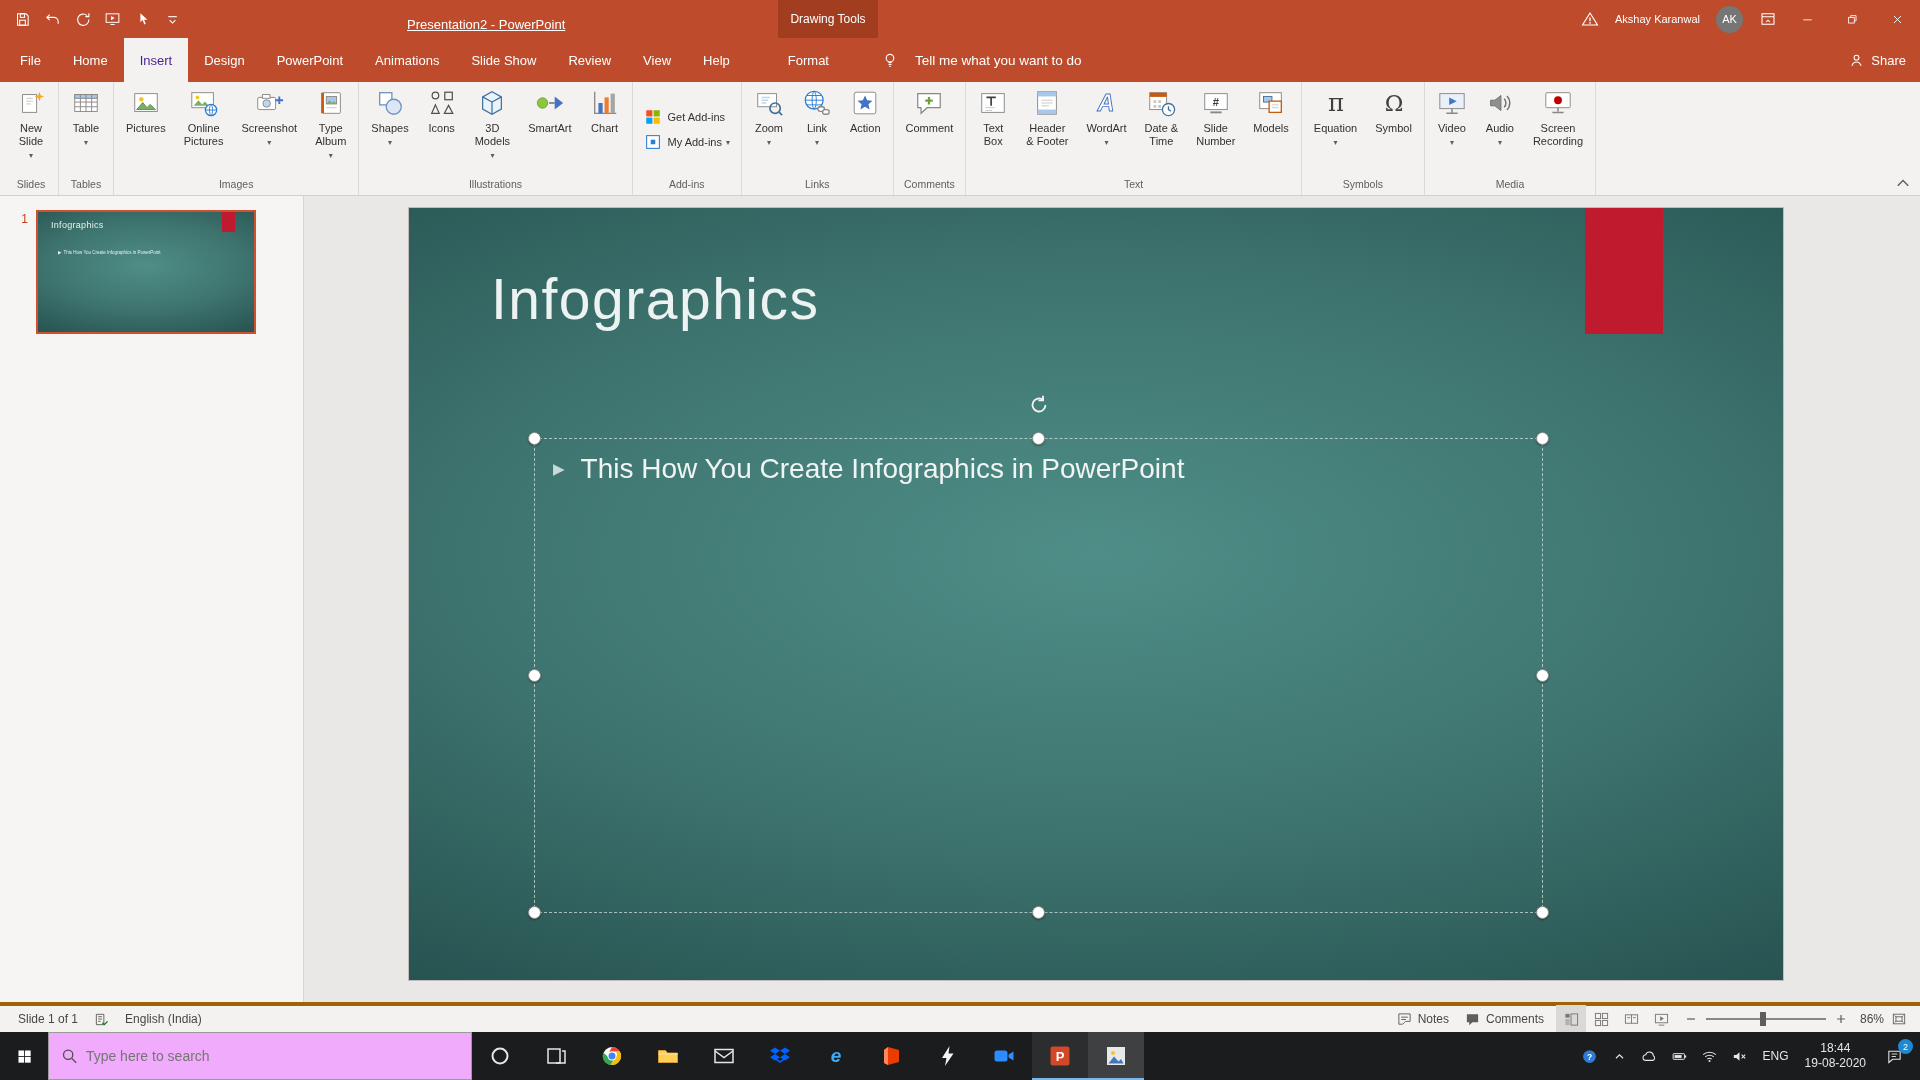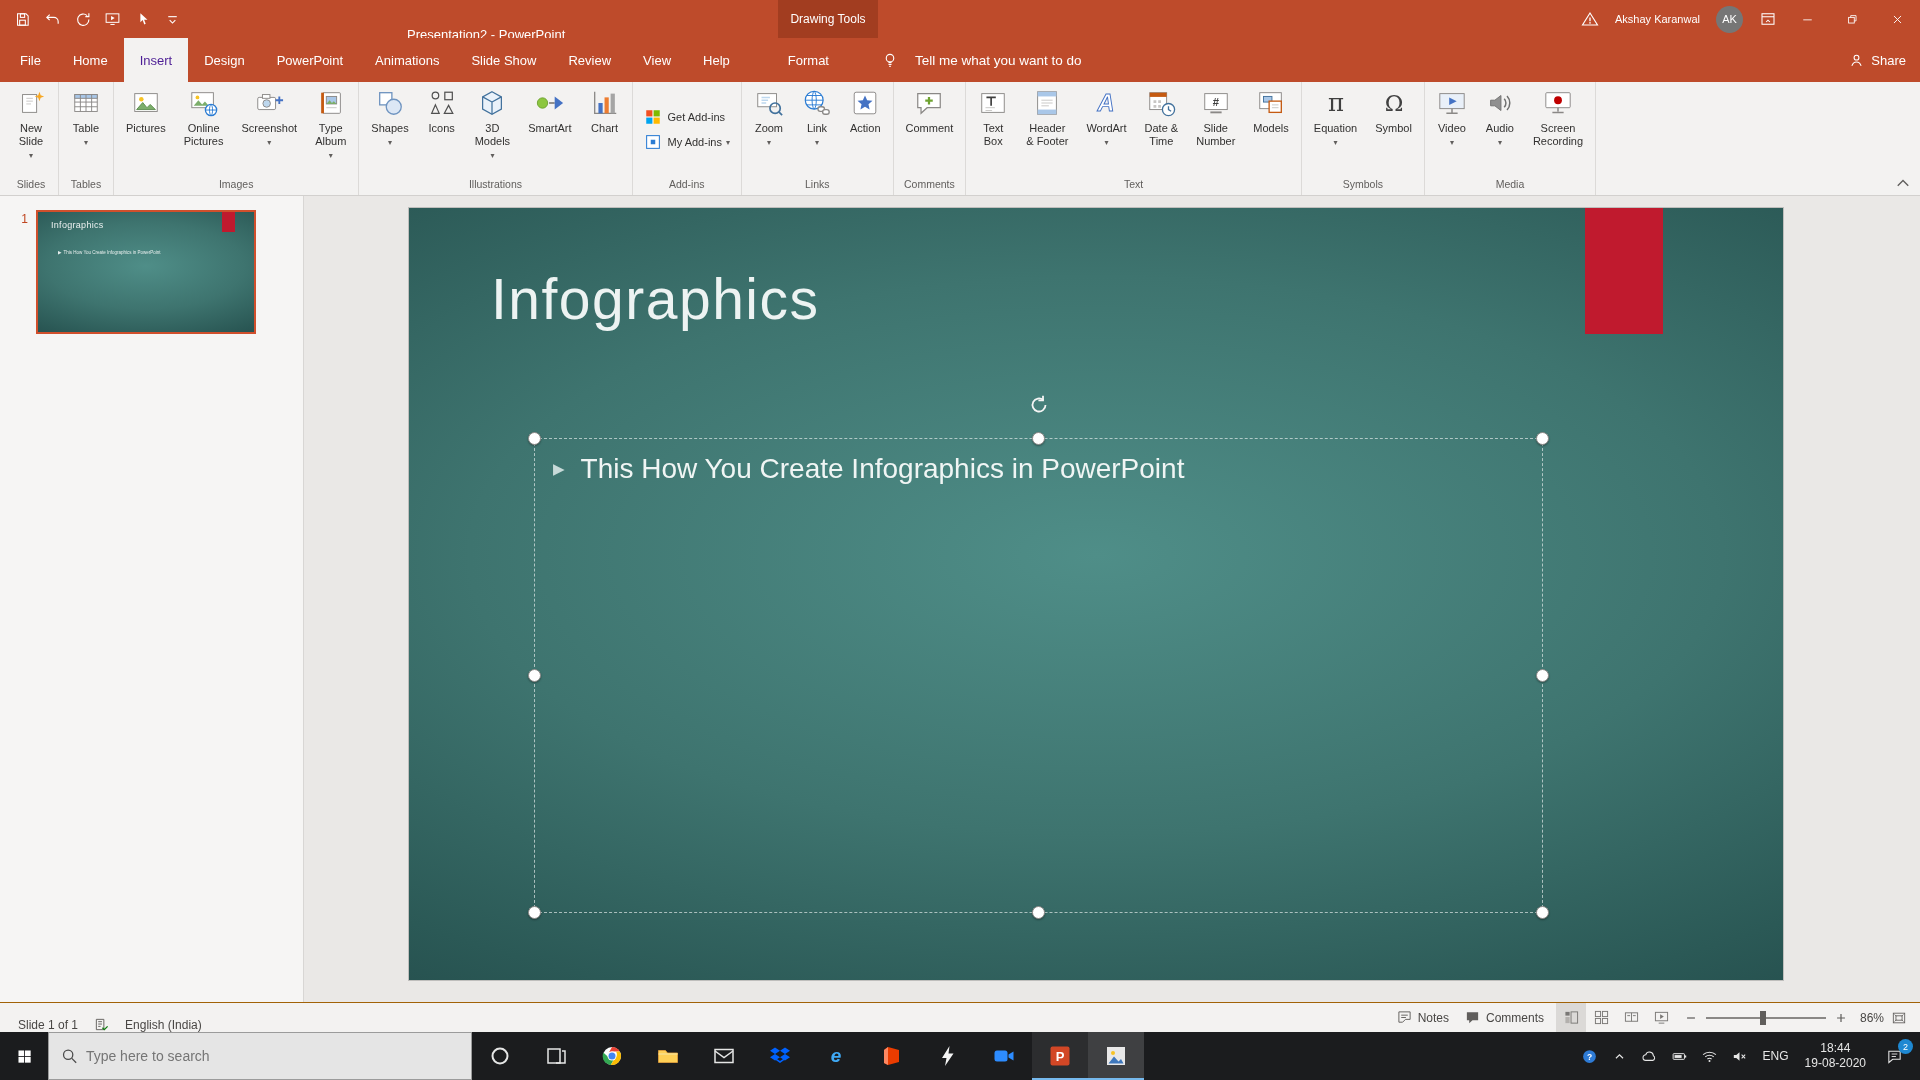--- a/index.html
+++ b/index.html
@@ -4,21 +4,21 @@
 <style>
   * { box-sizing:border-box; margin:0; padding:0; }
   html,body { width:1920px; height:1080px; overflow:hidden; font-family:"Liberation Sans", sans-serif; }
   .app { width:1920px; height:1080px; display:flex; flex-direction:column; background:#fff; }
 
   
   .titlebar { height:38px; background:#BE4B2B; color:#fff; display:flex; align-items:center; position:relative; flex:none; }
   .qat { display:flex; align-items:center; padding-left:8px; gap:2px; }
   .qbtn { width:28px; height:28px; display:flex; align-items:center; justify-content:center; color:#fff; }
   .qbtn .icn { width:17px; height:17px; }
-  .title-text { position:absolute; left:407px; top:15px; height:38px; display:flex; align-items:center; font-size:13px; white-space:nowrap; }
+  .title-text { position:absolute; left:407px; top:5px; height:38px; display:flex; align-items:center; font-size:13px; white-space:nowrap;text-decoration:underline; }
   .ctx-header { position:absolute; left:778px; top:0; width:100px; height:38px; background:#A23D20; color:#fff; font-size:12px; display:flex; align-items:center; justify-content:center; white-space:nowrap; }
   .tb-right { margin-left:auto; display:flex; align-items:center; height:100%; }
   .tb-icon { width:34px; height:38px; display:flex; align-items:center; justify-content:center; color:#fff; }
   .tb-icon .icn { width:18px; height:18px; }
   .user-name { font-size:11px; padding:0 8px; white-space:nowrap; }
   .avatar { width:27px; height:27px; border-radius:50%; background:#767676; color:#fff; font-size:11px; display:flex; align-items:center; justify-content:center; margin:0 8px; }
   .win-btn { width:45px; height:38px; display:flex; align-items:center; justify-content:center; color:#fff; }
   .win-btn .icn { width:17px; height:17px; }
 
   
@@ -68,38 +68,38 @@
   .placeholder { position:absolute; left:125px; top:230px; width:1009px; height:475px; border:1.5px dashed rgba(235,240,240,.65); }
   .handle { position:absolute; width:13px; height:13px; border-radius:50%; background:#fff; border:1px solid #8A8886; box-shadow:0 1px 2px rgba(0,0,0,.35); }
   .h-nw{left:-7px;top:-7px} .h-n{left:calc(50% - 7px);top:-7px} .h-ne{right:-7px;top:-7px}
   .h-w{left:-7px;top:calc(50% - 7px)} .h-e{right:-7px;top:calc(50% - 7px)}
   .h-sw{left:-7px;bottom:-7px} .h-s{left:calc(50% - 7px);bottom:-7px} .h-se{right:-7px;bottom:-7px}
   .rotate-handle { position:absolute; left:50%; top:-46px; transform:translateX(-50%); width:24px; height:24px; }
   .bullet-line { position:absolute; left:18px; top:14px; display:flex; align-items:center; gap:16px; color:#F0F5F4; font-size:28px; font-weight:300; }
   .bullet-marker { font-size:15px; color:rgba(225,236,235,.85); }
 
   
-  .statusbar { height:30px; background:#F3F2F1; border-top:1px solid #a16207; display:flex; align-items:flex-end; font-size:12px; color:#484644; padding:0 10px; flex:none; }
+  .statusbar { height:30px; background:#F3F2F1; border-top:4px solid #a16207; display:flex; align-items:center; font-size:12px; color:#484644; padding:0 10px; flex:none; }
   .sb-item { display:flex; align-items:center; gap:6px; padding:0 8px; white-space:nowrap; }
   .sb-item .icn { width:15px; height:15px; }
   .sb-right { margin-left:auto; display:flex; align-items:center; }
   .vbtn { width:30px; height:29px; display:flex; align-items:center; justify-content:center; }
   .vbtn.selected { background:#DBD9D7; }
   .vbtn .icn { width:15px; height:15px; }
   .zbtn { width:22px; height:29px; display:flex; align-items:center; justify-content:center; }
   .zbtn .icn { width:14px; height:14px; }
   .ztrack { width:120px; height:2px; background:#8A8886; position:relative; margin:0 4px; }
   .zthumb { position:absolute; left:45%; top:-6px; width:6px; height:14px; background:#605E5C; }
   .zoom-pct { width:36px; text-align:right; padding-right:4px; }
 
   
   .taskbar { height:48px; background:#1B1C1E; display:flex; align-items:center; color:#E6E6E6; flex:none; }
   .tb-start { width:48px; height:48px; display:flex; align-items:center; justify-content:center; }
   .tb-start .icn { width:17px; height:17px; }
-  .tb-search { width:424px; height:48px; background:#e5e5e5; border:1px solid #9B9B9B; display:flex; align-items:center; gap:8px; padding:0 12px; }
+  .tb-search { width:424px; height:48px; background:#f0abfc; border:1px solid #9B9B9B; display:flex; align-items:center; gap:8px; padding:0 12px; }
   .tb-search .icn { width:18px; height:18px; }
   .tb-search input { border:none; outline:none; font-size:14px; color:#3B3B3B; width:100%; font-family:"Liberation Sans",sans-serif; background:transparent; }
   .taskbar-apps { display:flex; align-items:stretch; height:100%; }
   .tbbtn { width:56px; height:48px; display:flex; align-items:center; justify-content:center; position:relative; }
   .tbbtn .icn { width:24px; height:24px; }
   .tbbtn.open { background:rgba(255,255,255,.08); box-shadow:inset 0 -2px 0 #76B9ED; }
   .tbbtn.focused { background:rgba(255,255,255,.16); }
   .tb-tray { margin-left:auto; display:flex; align-items:center; height:100%; padding-right:6px; }
   .traybtn { width:30px; height:48px; display:flex; align-items:center; justify-content:center; position:relative; }
   .traybtn .icn { width:17px; height:17px; }

